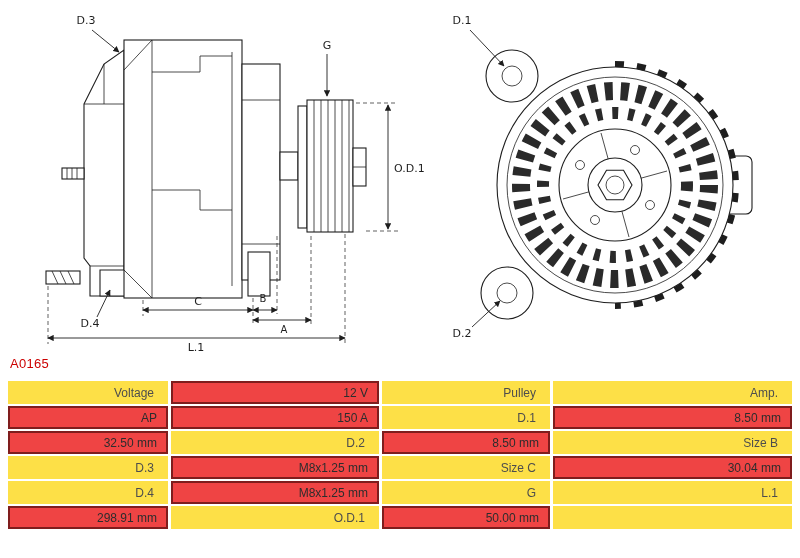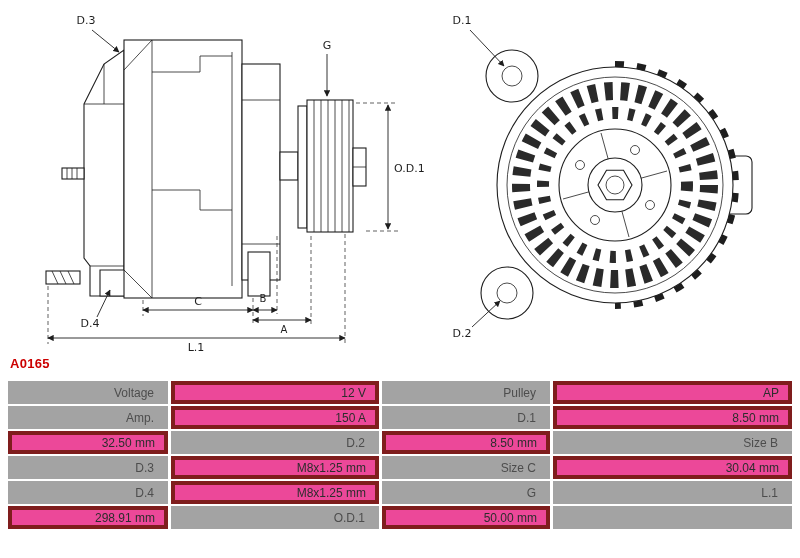--- a/index.html
+++ b/index.html
@@ -14,33 +14,33 @@
   .dim{stroke:#1e1e1e;stroke-width:0.9;fill:none;marker-start:url(#arrow);marker-end:url(#arrow);}
   .leader{stroke:#1e1e1e;stroke-width:0.9;fill:none;marker-end:url(#arrow);}
   .ext{stroke:#1e1e1e;stroke-width:0.7;stroke-dasharray:4 3;fill:none;}
   .slots{fill:none;stroke:#2a2a2a;}
   .bumps{fill:none;stroke:#1e1e1e;stroke-width:6;stroke-dasharray:9 13;}
   .lbl-t{font-family:"DejaVu Sans", sans-serif;font-size:11px;fill:#1e1e1e;}
   .lbl-s{font-family:"DejaVu Sans", sans-serif;font-size:10px;fill:#1e1e1e;}
 
   .part-no{
     position:absolute;top:356px;left:10px;
-    color:#cc0000;font-size:13px;font-weight:700;letter-spacing:0.3px;
+    color:#cc0000;font-size:13px;font-weight:400;letter-spacing:0.3px;
   }
   .spec-table{
     position:absolute;top:381px;left:8px;width:784px;
     display:grid;
     grid-template-columns:160px 208px 168px 1fr;
     grid-auto-rows:23px;
     column-gap:3px;row-gap:2px;
     font-size:12px;
   }
   .cell{display:flex;align-items:center;justify-content:flex-end;box-sizing:border-box;}
-  .lbl{background:#a3a3a3;color:#4d4d4d;padding-right:14px;}
-  .val{background:#ec4899;border:4px solid #7f1d1d;color:#2d2d2d;padding-right:9px;text-align:right;}
+  .lbl{background:#fde047;color:#4d4d4d;padding-right:14px;}
+  .val{background:#ef4444;border:2px solid #7f1d1d;color:#2d2d2d;padding-right:9px;text-align:right;}
 </style>
 </head>
 <body>
 
 <div class="page">
 
   <div class="diagram-wrap">
     <svg width="800" height="352" viewBox="0 0 800 352">
       <defs>
         <marker id="arrow" viewBox="0 0 10 10" refX="9" refY="5" markerWidth="7" markerHeight="7" orient="auto-start-reverse">
@@ -164,23 +164,23 @@
     </svg>
   </div>
 
   <div class="part-no">A0165</div>
 
   <div class="spec-table">
 
     <div class="cell lbl">Voltage</div>
     <div class="cell val">12 V</div>
     <div class="cell lbl">Pulley</div>
+    <div class="cell lbl">Amp.</div>
+
     <div class="cell val">AP</div>
-
-    <div class="cell lbl">Amp.</div>
     <div class="cell val">150 A</div>
     <div class="cell lbl">D.1</div>
     <div class="cell val">8.50 mm</div>
 
     <div class="cell val">32.50 mm</div>
     <div class="cell lbl">D.2</div>
     <div class="cell val">8.50 mm</div>
 
     <div class="cell lbl">Size B</div>
     <div class="cell lbl">D.3</div>

